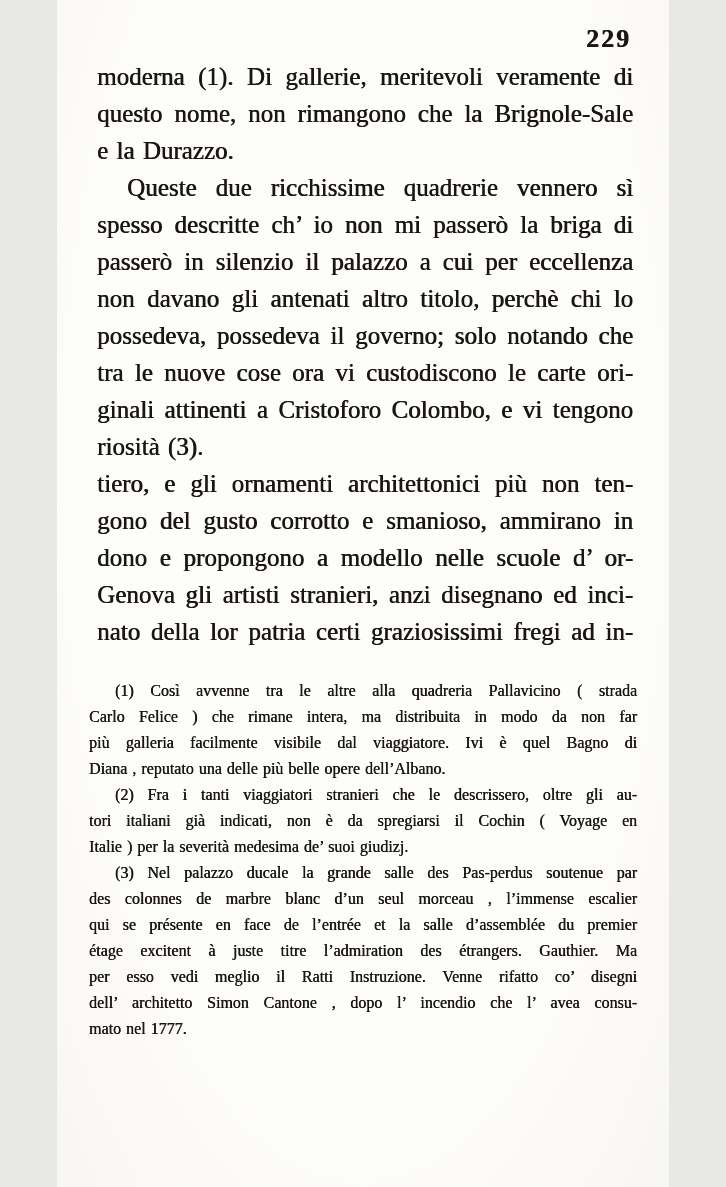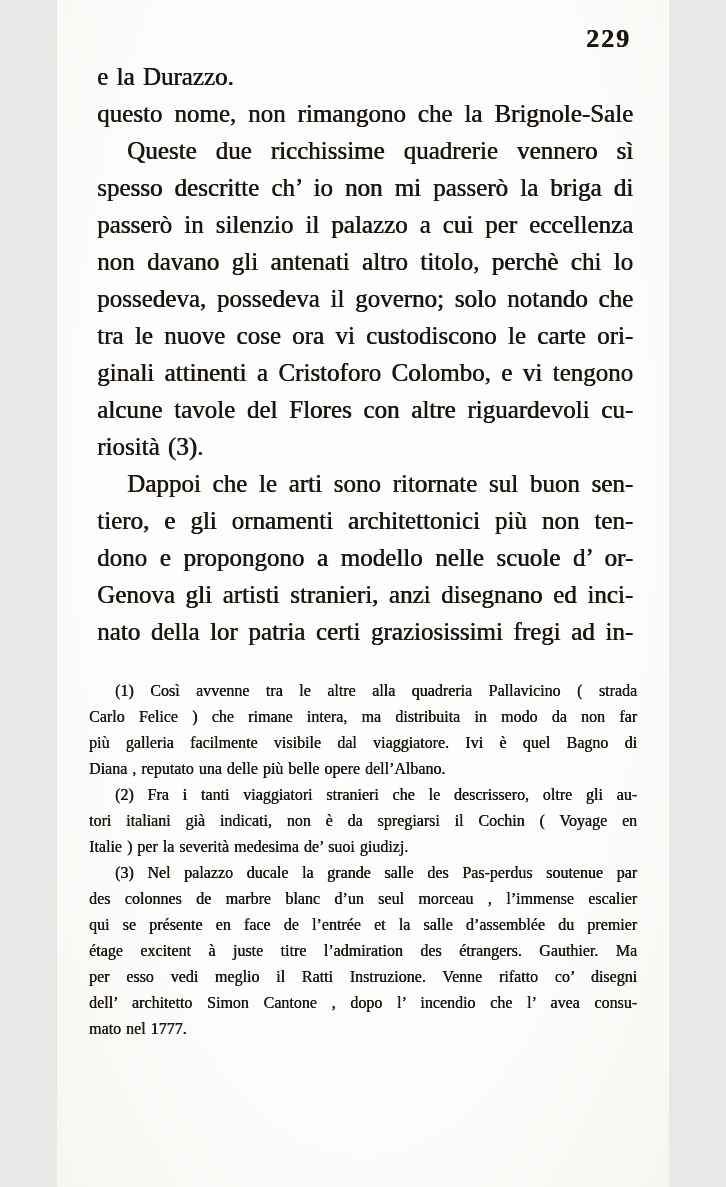--- a/index.html
+++ b/index.html
@@ -67,33 +67,33 @@
   .it {
   }
 </style>
 </head>
 <body>
 
 <div class="page">
   <div class="pagenum">229</div>
 
   <div class="main" id="main-lines">
+      <div class="line"><span>moderna (1). Di gallerie, meritevoli veramente di</span></div>
+      <div class="line"><span>questo nome, non rimangono che la Brignole-Sale</span></div>
       <div class="line last"><span>e la Durazzo.</span></div>
-      <div class="line"><span>questo nome, non rimangono che la Brignole-Sale</span></div>
       <div class="line indent"><span>Queste due ricchissime quadrerie vennero sì</span></div>
       <div class="line"><span>spesso descritte ch’ io non mi passerò la briga di</span></div>
       <div class="line"><span>passerò in silenzio il palazzo a cui per eccellenza</span></div>
       <div class="line"><span>non davano gli antenati altro titolo, perchè chi lo</span></div>
       <div class="line"><span>possedeva, possedeva il governo; solo notando che</span></div>
       <div class="line"><span>tra le nuove cose ora vi custodiscono le carte ori-</span></div>
       <div class="line"><span>ginali attinenti a Cristoforo Colombo, e vi tengono</span></div>
-      <div class="line"><span>alcune tavole del Flores con altre riguardevoli cu-</span></div>
       <div class="line last"><span>riosità (3).</span></div>
-      <div class="line indent"><span>Dappoi che le arti sono ritornate sul buon sen-</span></div>
       <div class="line"><span>tiero, e gli ornamenti architettonici più non ten-</span></div>
+      <div class="line"><span>gono del gusto corrotto e smanioso, ammirano in</span></div>
       <div class="line"><span>dono e propongono a modello nelle scuole d’ or-</span></div>
       <div class="line"><span>Genova gli artisti stranieri, anzi disegnano ed inci-</span></div>
       <div class="line"><span>nato della lor patria certi graziosissimi fregi ad in-</span></div>
     </div>
 
   <div class="notes" id="note-lines">
       <div class="line indent"><span>(1) Così avvenne tra le altre alla quadreria Pallavicino ( strada</span></div>
       <div class="line"><span>Carlo Felice ) che rimane intera, ma distribuita in modo da non far</span></div>
       <div class="line"><span>più galleria facilmente visibile dal viaggiatore. Ivi è quel Bagno di</span></div>
       <div class="line last"><span>Diana , reputato una delle più belle opere dell’Albano.</span></div>

